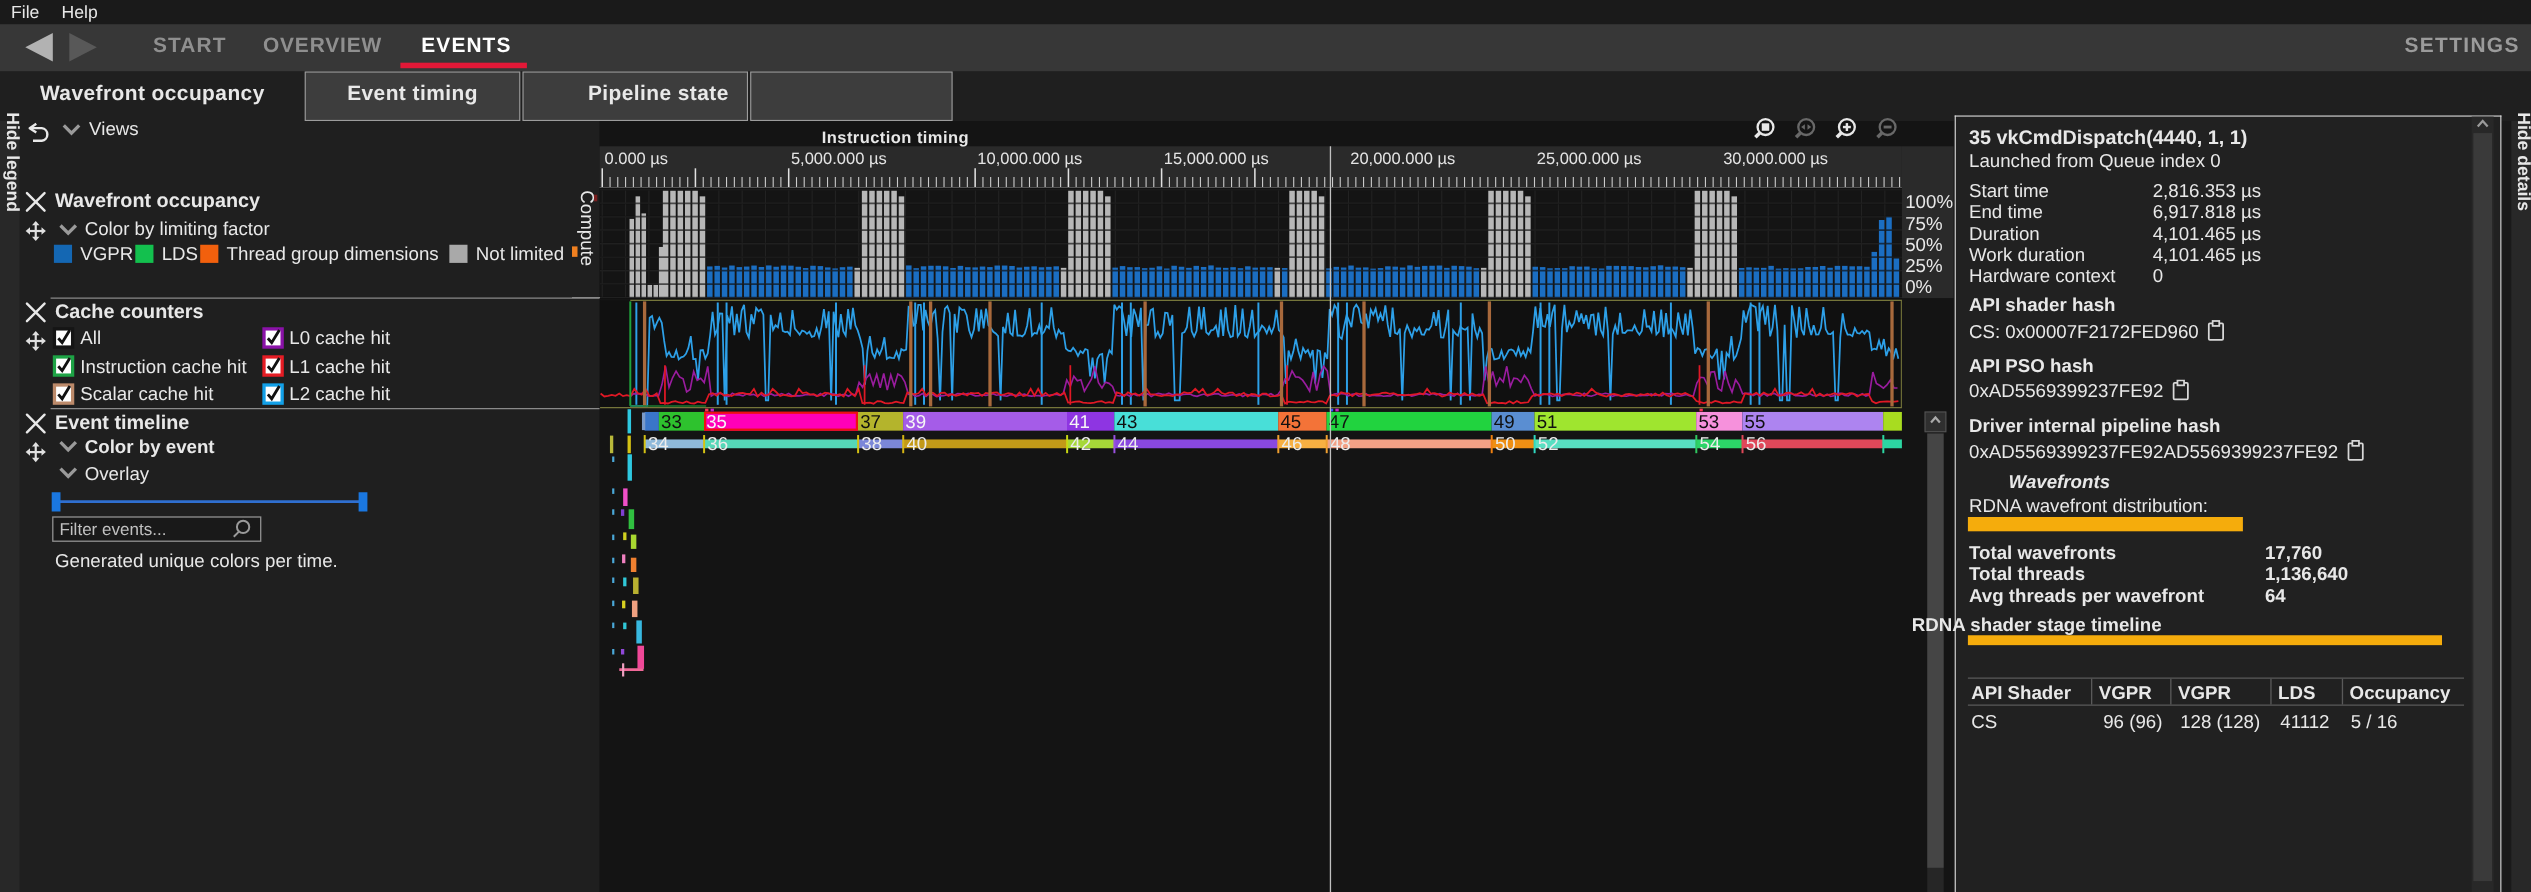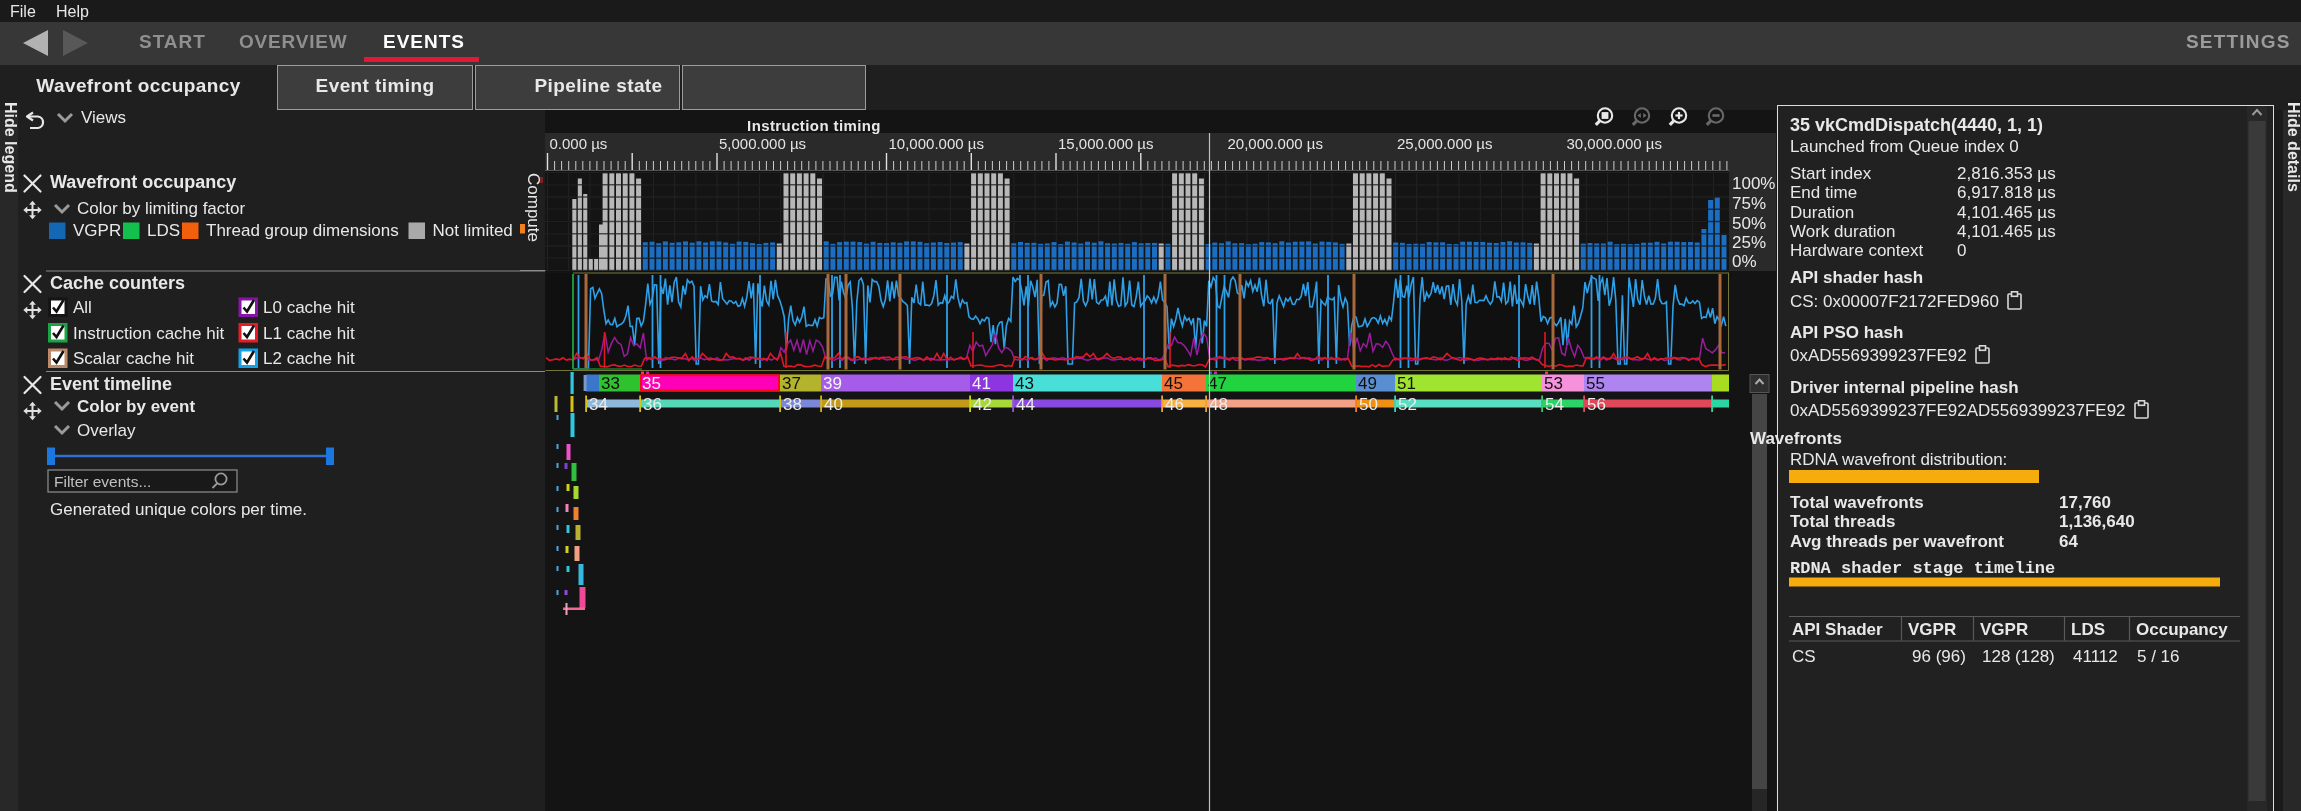--- a/index.html
+++ b/index.html
@@ -735,21 +735,21 @@
   <div class="t b" style="left:50px;top:375px;font-size:18px;">Event timeline</div>
   <div class="t" style="left:77px;top:397px;font-weight:bold;">Color by event</div>
   <div class="t" style="left:77px;top:421px;">Overlay</div>
   <div class="t" style="left:54px;top:472px;font-size:15.5px;color:#c0c0c0;">Filter events...</div>
   <div class="t" style="left:50px;top:500px;">Generated unique colors per time.</div>
 
   <div class="vtext" style="left:523px;top:173px;font-weight:normal;font-size:17px;letter-spacing:0;">Compute</div>
 
   <div class="t b" style="left:1790px;top:116px;font-size:18px;">35 vkCmdDispatch(4440, 1, 1)</div>
   <div class="t" style="left:1790px;top:137px;">Launched from Queue index 0</div>
-  <div class="t" style="left:1790px;top:164px;">Start index</div>
+  <div class="t" style="left:1790px;top:164px;">Start time</div>
     <div class="t" style="left:1957px;top:164px;">2,816.353 µs</div>
     <div class="t" style="left:1790px;top:183px;">End time</div>
     <div class="t" style="left:1957px;top:183px;">6,917.818 µs</div>
     <div class="t" style="left:1790px;top:203px;">Duration</div>
     <div class="t" style="left:1957px;top:203px;">4,101.465 µs</div>
     <div class="t" style="left:1790px;top:222px;">Work duration</div>
     <div class="t" style="left:1957px;top:222px;">4,101.465 µs</div>
     <div class="t" style="left:1790px;top:241px;">Hardware context</div>
     <div class="t" style="left:1957px;top:241px;">0</div>
   <div class="t b" style="left:1790px;top:268px;">API shader hash</div>
@@ -766,29 +766,29 @@
           <rect x="5.5" y="0.8" width="6" height="4.5" fill="#212121"></rect>
         </g>
       </svg></div>
   <div class="t b" style="left:1790px;top:378px;">Driver internal pipeline hash</div>
   <div class="t" style="left:1790px;top:400px;">0xAD5569399237FE92AD5569399237FE92<svg width="18" height="20" viewBox="0 0 18 20" style="vertical-align:-4px;margin-left:7px">
         <g stroke="#d8d8d8" fill="none" stroke-width="1.6">
           <rect x="2" y="3" width="13" height="15" rx="1"></rect>
           <rect x="5.5" y="0.8" width="6" height="4.5" fill="#212121"></rect>
         </g>
       </svg></div>
-  <div class="t b" style="left:1750px;top:429px;">Wavefronts</div>
+  <div class="t b" style="left:1826px;top:429px;font-style:italic;">Wavefronts</div>
   <div class="t" style="left:1790px;top:450px;">RDNA wavefront distribution:</div>
   <div class="t b" style="left:1790px;top:493px;">Total wavefronts</div>
     <div class="t b" style="left:2059px;top:493px;">17,760</div>
     <div class="t b" style="left:1790px;top:512px;">Total threads</div>
     <div class="t b" style="left:2059px;top:512px;">1,136,640</div>
     <div class="t b" style="left:1790px;top:532px;">Avg threads per wavefront</div>
     <div class="t b" style="left:2059px;top:532px;">64</div>
-  <div class="t b" style="left:1790px;top:559px;font-family:Liberation Mono, monospace;">RDNA shader stage timeline</div>
+  <div class="t b" style="left:1738px;top:559px;">RDNA shader stage timeline</div>
   <div class="t b" style="left:1792px;top:620px;">API Shader</div>
     <div class="t b" style="left:1908px;top:620px;">VGPR</div>
     <div class="t b" style="left:1980px;top:620px;">VGPR</div>
     <div class="t b" style="left:2071px;top:620px;">LDS</div>
     <div class="t b" style="left:2136px;top:620px;">Occupancy</div>
     <div class="t" style="left:1792px;top:647px;">CS</div>
     <div class="t" style="left:1912px;top:647px;">96 (96)</div>
     <div class="t" style="left:1982px;top:647px;">128 (128)</div>
     <div class="t" style="left:2073px;top:647px;">41112</div>
     <div class="t" style="left:2137px;top:647px;">5 / 16</div>

